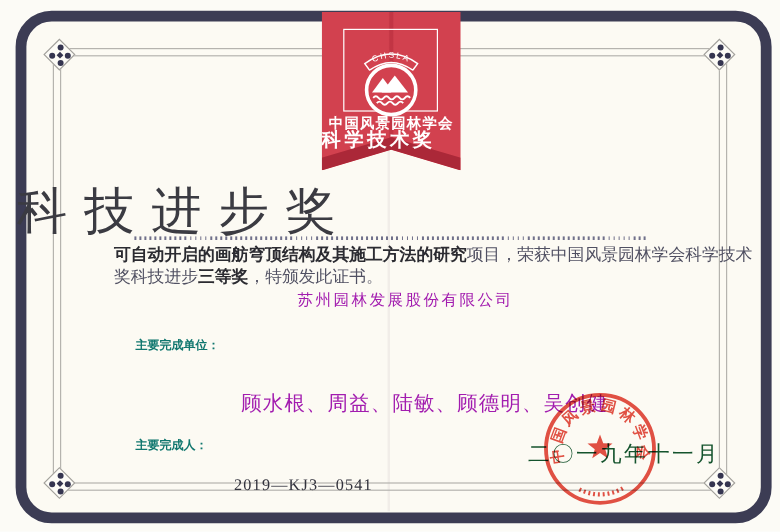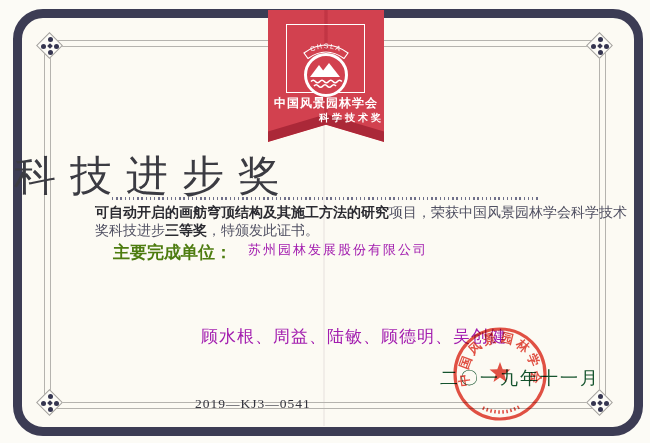--- a/index.html
+++ b/index.html
@@ -30,36 +30,36 @@
         clip-path:polygon(0 0,100% 0,100% 100%,50% 87%,0 100%);}
   .ribbon-fold{position:absolute;left:0;top:0;width:100%;height:100%;
         clip-path:polygon(0 92%,50% 79%,100% 92%,100% 100%,50% 87%,0 100%);
         background:#ab2838;}
   .ribbon-rect{position:absolute;left:18px;top:14px;width:79px;height:69px;
         border:1.5px solid #ffffff;box-sizing:border-box;}
   .ribbon-badge{position:absolute;left:31px;top:27px;}
   .ribbon-logo{position:absolute;left:34px;top:41px;}
   .ribbon-org{position:absolute;left:0;top:87px;width:100%;text-align:center;color:#ffffff;
         font-size:12px;font-weight:bold;letter-spacing:1px;line-height:13px;}
-  .ribbon-award{position:absolute;left:0;top:101px;width:100%;text-align:right;color:#ffffff;
-        font-size:10px;font-weight:bold;letter-spacing:3px;line-height:13px;}
+  .ribbon-award{position:absolute;left:0;top:101px;width:100%;text-align:left;color:#ffffff;
+        font-size:16px;font-weight:bold;letter-spacing:3px;line-height:13px;}
   
   .title{position:absolute;left:0;top:148px;width:100%;text-align:left;
         font-family:"Liberation Serif",serif;font-size:42px;color:#3b3b42;
         letter-spacing:14px;text-indent:14px;font-weight:500;z-index:4;}
   .dotline{position:absolute;left:112px;top:197px;width:426px;height:3px;z-index:4;
         background:repeating-linear-gradient(90deg,#70708a 0 1.5px,transparent 1.5px 4.2px);
         background-size:100% 1.4px;background-repeat:repeat-y;}
   
   .bodyline{position:absolute;left:95px;width:460px;font-size:14px;line-height:17px;z-index:4;white-space:nowrap;}
   .b1{top:204px;} .b2{top:221.5px;}
   .seg-bold{font-weight:bold;color:#2b2b31;font-family:"Liberation Sans",sans-serif;}
   .seg-norm{color:#505062;font-family:Liberation Serif, serif;margin-top:28px;}
   
-  .label{position:absolute;left:113px;font-weight:bold;color:#4d7c0f;font-size:17px;z-index:4;}
+  .label{position:absolute;left:113px;font-weight:bold;color:#0f766e;font-size:10px;z-index:4;margin-top:40px;}
   .value-script{position:absolute;font-family:"Liberation Serif",serif;color:#a21caf;z-index:4;}
   .unit-label{top:241px;} .unit-value{left:248px;top:241px;font-size:13px;letter-spacing:2px;}
   .person-label{top:324px;} .person-value{left:176px;top:325px;font-size:17px;letter-spacing:1px;margin-left:25px;}
   .certno-label{top:371px;} .certno-value{left:195px;top:370px;font-family:"Liberation Serif",serif;
         color:#33333d;font-size:13.5px;letter-spacing:1px;z-index:4;position:absolute;margin-top:26px;}
   
   .date{position:absolute;left:440px;top:366px;font-family:"Liberation Serif",serif;
         font-size:18px;color:#14532d;letter-spacing:2px;z-index:6;}
   .seal{position:absolute;left:450px;top:324px;width:100px;height:100px;z-index:7;
         opacity:0.88;mix-blend-mode:multiply;}
@@ -138,20 +138,21 @@
   <div class="bodyline b1">
     <span class="seg-bold">可自动开启的画舫穹顶结构及其施工方法的研究</span><span class="seg-norm">项目，荣获中国风景园林学会科学技术</span>
   </div>
   <div class="bodyline b2">
     <span class="seg-norm">奖科技进步</span><span class="seg-bold">三等奖</span><span class="seg-norm">，特颁发此证书。</span>
   </div>
 
   <div class="label unit-label">主要完成单位：</div>
   <div class="value-script unit-value">苏州园林发展股份有限公司</div>
 
+  <div class="label person-label">主要完成人：</div>
   <div class="value-script person-value">顾水根、周益、陆敏、顾德明、吴创健</div>
 
   <div class="certno-value">2019—KJ3—0541</div>
 
   <div class="date">二〇一九年十一月</div>
 
   <svg class="seal" viewBox="0 0 100 100">
     <circle cx="50" cy="50" r="45" fill="none" stroke="#df392c" stroke-width="3.2"></circle>
     <path id="seal-arc" d="M22.3,66 A32,32 0 1,1 77.7,66" fill="none"></path>
     <text font-size="12.5" font-family="Liberation Serif, serif" fill="#df392c" letter-spacing="3" text-anchor="middle" font-weight="bold">

